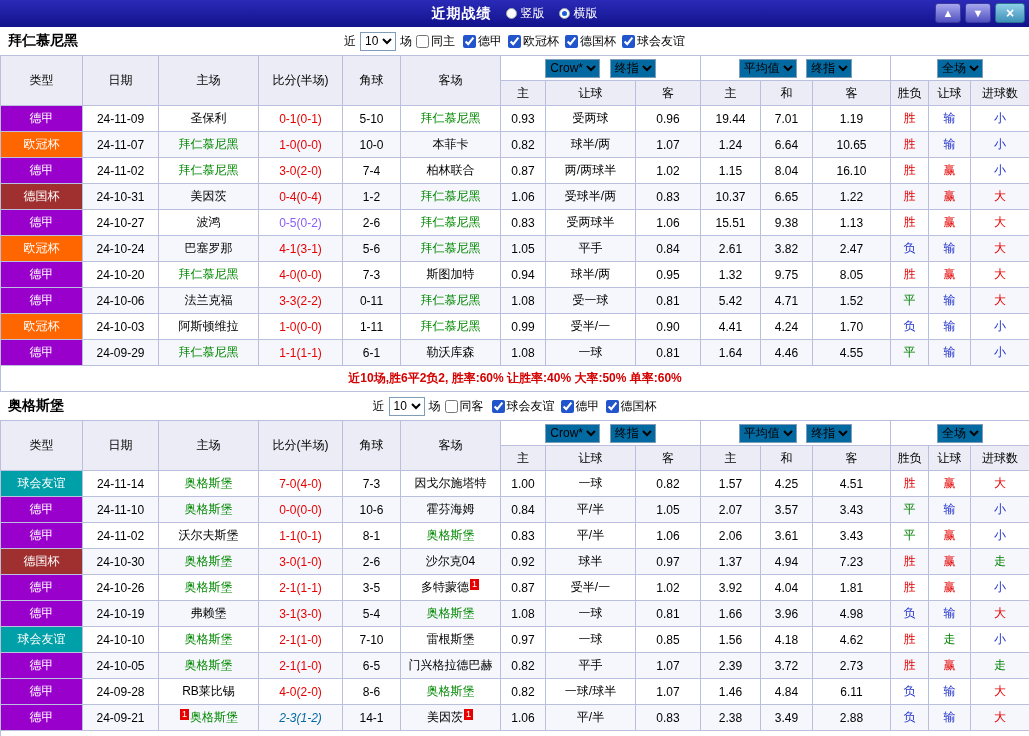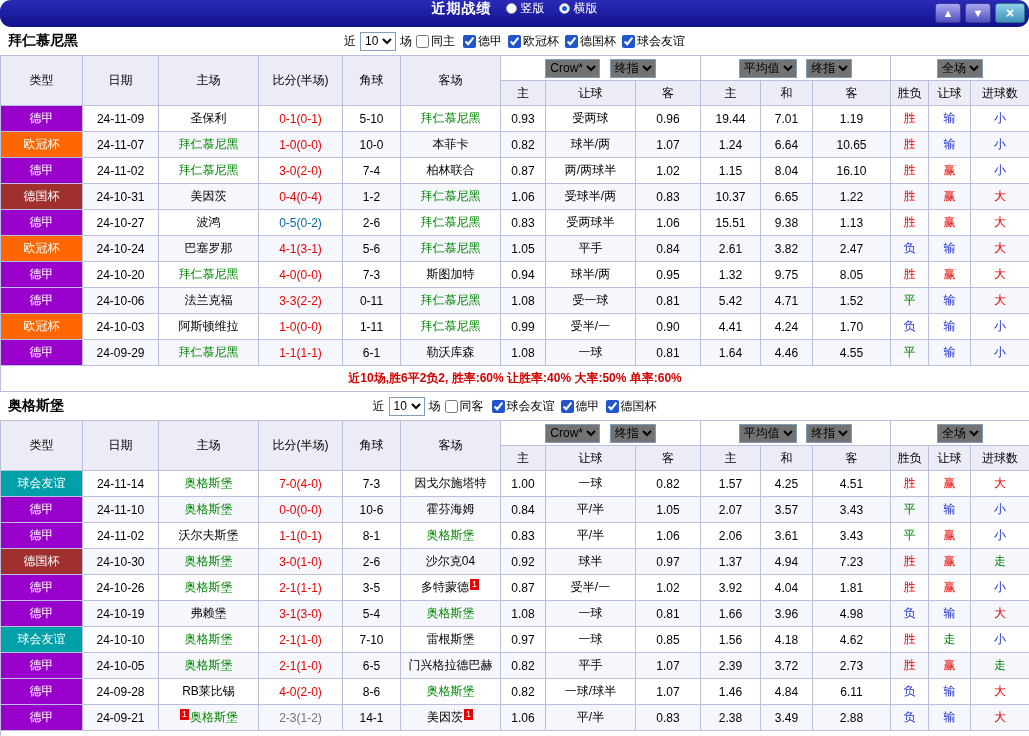--- a/index.html
+++ b/index.html
@@ -7,22 +7,22 @@
     width:1029px;
     background:#fff;
     color:#000;
     font-family:"Liberation Sans","DejaVu Sans",sans-serif;
     font-size:12px;
   }
   
   .topbar{
     height:27px;
     background:linear-gradient(#2a2ab8,#12128c);
-    display:flex;align-items:flex-start;justify-content:center;gap:14px;
-    position:relative;color:#fff;border-radius:11px;
+    display:flex;align-items:center;justify-content:center;gap:14px;
+    position:relative;color:#fff;
   }
   .topbar-title{font-weight:bold;font-size:14px;letter-spacing:1px;}
   .radio{display:inline-flex;align-items:center;gap:4px;cursor:pointer;}
   .radio-circle{width:11px;height:11px;border-radius:50%;background:#fff;border:1px solid #9aa;display:inline-block;position:relative;box-sizing:border-box;}
   .radio-circle.sel::after{content:"";position:absolute;left:2px;top:2px;width:5px;height:5px;border-radius:50%;background:#1560d4;}
   .topbar-btns{position:absolute;right:4px;top:3px;display:flex;gap:4px;}
   .tb-btn{
     width:26px;height:20px;border-radius:3px;box-sizing:border-box;
     background:linear-gradient(#a8a8ee,#5050c0);
     border:1px solid #3a3aa0;color:#fff;
@@ -39,21 +39,21 @@
   .leagues{display:inline-flex;align-items:center;gap:6px;margin-left:4px;}
   input[type=checkbox]{width:13px;height:13px;margin:0;accent-color:#2255cc;}
   
   table.stats-table{border-collapse:collapse;width:1029px;table-layout:fixed;}
   .stats-table th,.stats-table td{
     border:1px solid #b9bfdc;text-align:center;padding:0;
     height:25px;overflow:hidden;white-space:nowrap;
   }
   .stats-table thead th{background:#ebecf5;font-weight:normal;height:24px;}
   .stats-table thead th.selrow{background:#fff;}
-  .stats-table thead select{height:19px;font-size:12px;border:1px solid #7f9db9;background:#737373;margin:0 3px;}
+  .stats-table thead select{height:19px;font-size:12px;border:1px solid #7f9db9;background:#0369a1;margin:0 3px;}
   .stats-table tbody tr:nth-child(even){background:#f6f7fc;}
   .type-cell{color:#fff;}
   .summary{color:#d40000;font-weight:bold;height:24px;background:#fff;}
   .badge{
     display:inline-block;background:#e60000;color:#fff;
     font-size:9px;line-height:11px;padding:0 2px;margin:0 1px;
     position:relative;top:-4px;
   }
 </style>
 </head>
@@ -223,21 +223,21 @@
         <td>6.65</td>
         <td>1.22</td>
         <td style="color: rgb(230, 0, 0);">胜</td>
         <td style="color: rgb(230, 0, 0);">赢</td>
         <td style="color: rgb(230, 0, 0);">大</td>
       </tr>
       <tr>
         <td class="type-cell" style="background: rgb(153, 0, 204); color: rgb(255, 255, 255);">德甲</td>
         <td>24-10-27</td>
         <td><span>波鸿</span></td>
-        <td style="color: #0369a1;">0-5(0-2)</td>
+        <td style="color: #8b5cf6;">0-5(0-2)</td>
         <td>2-6</td>
         <td><span style="color: rgb(0, 136, 0);">拜仁慕尼黑</span></td>
         <td>0.83</td>
         <td>受两球半</td>
         <td>1.06</td>
         <td>15.51</td>
         <td>9.38</td>
         <td>1.13</td>
         <td style="color: rgb(230, 0, 0);">胜</td>
         <td style="color: rgb(230, 0, 0);">赢</td>
@@ -564,21 +564,21 @@
         <td>4.84</td>
         <td>6.11</td>
         <td style="color: rgb(34, 51, 204);">负</td>
         <td style="color: rgb(34, 51, 204);">输</td>
         <td style="color: rgb(230, 0, 0);">大</td>
       </tr>
       <tr>
         <td class="type-cell" style="background: rgb(153, 0, 204); color: rgb(255, 255, 255);">德甲</td>
         <td>24-09-21</td>
         <td><span class="badge">1</span><span style="color: rgb(0, 136, 0);">奥格斯堡</span></td>
-        <td style="color: #737373;">2-3(1-2)</td>
+        <td style="color: #0369a1; font-style: italic;">2-3(1-2)</td>
         <td>14-1</td>
         <td><span>美因茨</span><span class="badge">1</span></td>
         <td>1.06</td>
         <td>平/半</td>
         <td>0.83</td>
         <td>2.38</td>
         <td>3.49</td>
         <td>2.88</td>
         <td style="color: rgb(34, 51, 204);">负</td>
         <td style="color: rgb(34, 51, 204);">输</td>

